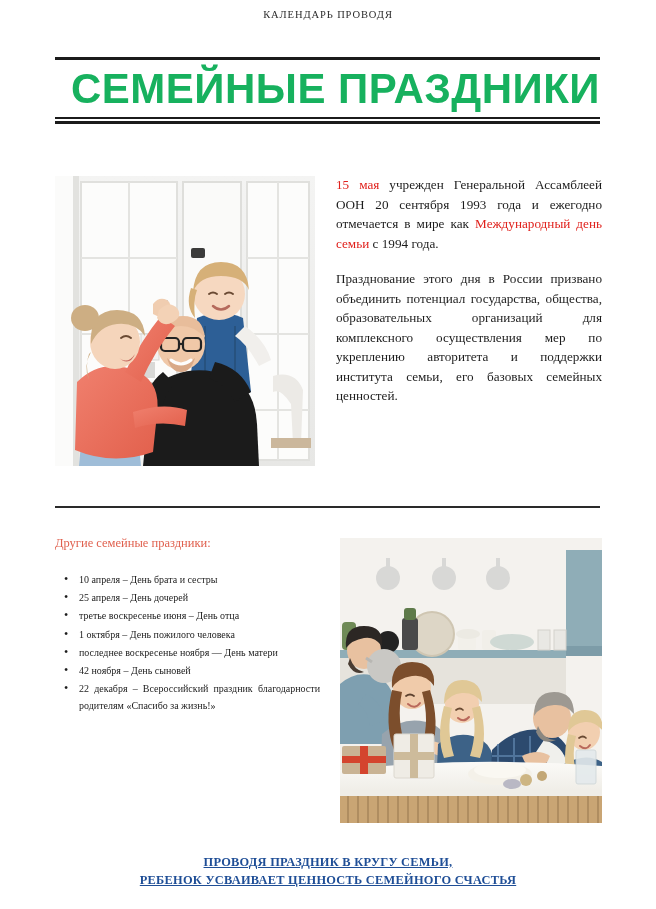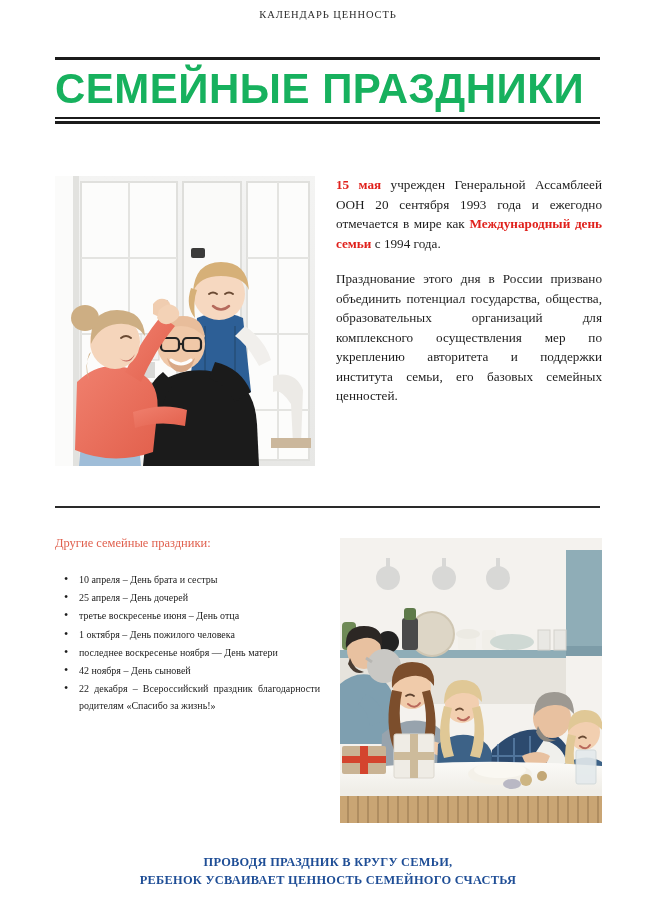--- a/index.html
+++ b/index.html
@@ -46,21 +46,21 @@
     background: #1b1b1b;
     width: 100%;
   }
   .title {
     font-family: "Liberation Sans", "DejaVu Sans", sans-serif;
     font-weight: 700;
     font-size: 42px;
     line-height: 52px;
     letter-spacing: 0.5px;
     color: #17b15e;
-    text-align: left;
+    text-align: right;
     white-space: nowrap;
     padding: 3px 0 2px 0;
   }
   .rule-double {
     width: 100%;
   }
   .rule-double .r1 {
     height: 2px;
     background: #1b1b1b;
   }
@@ -100,21 +100,21 @@
     width: 266px;
     font-size: 13.2px;
     line-height: 19.5px;
     text-align: justify;
     color: #1c1c1c;
   }
   .lead p { margin: 0 0 16px 0; }
   .lead p:last-child { margin-bottom: 12px; }
   .hl-red {
     color: #e0211c;
-    font-weight: 700;
+    font-weight: 400;
   }
 
   
   .rule-mid {
     position: absolute;
     left: 55px;
     top: 506px;
     width: 545px;
     height: 2px;
     background: #2a2a2a;
@@ -162,28 +162,28 @@
     left: 0;
     top: 853px;
     width: 656px;
     text-align: center;
     font-weight: 700;
     font-size: 12.4px;
     line-height: 18px;
     letter-spacing: 0.25px;
     color: #1f4e96;
   }
-  .footer .fline { display: block; }
+  .footer .fline { display: block; text-decoration: underline; }
 </style>
 </head>
 <body>
 
 <div class="page">
 
-  <div class="kicker">КАЛЕНДАРЬ ЦЕННОСТЬ</div>
+  <div class="kicker">КАЛЕНДАРЬ ПРОВОДЯ</div>
 
   <div class="masthead">
     <div class="rule-top"></div>
     <div class="title">СЕМЕЙНЫЕ ПРАЗДНИКИ</div>
     <div class="rule-double">
       <div class="r1"></div>
       <div class="gap"></div>
       <div class="r2"></div>
     </div>
   </div>

